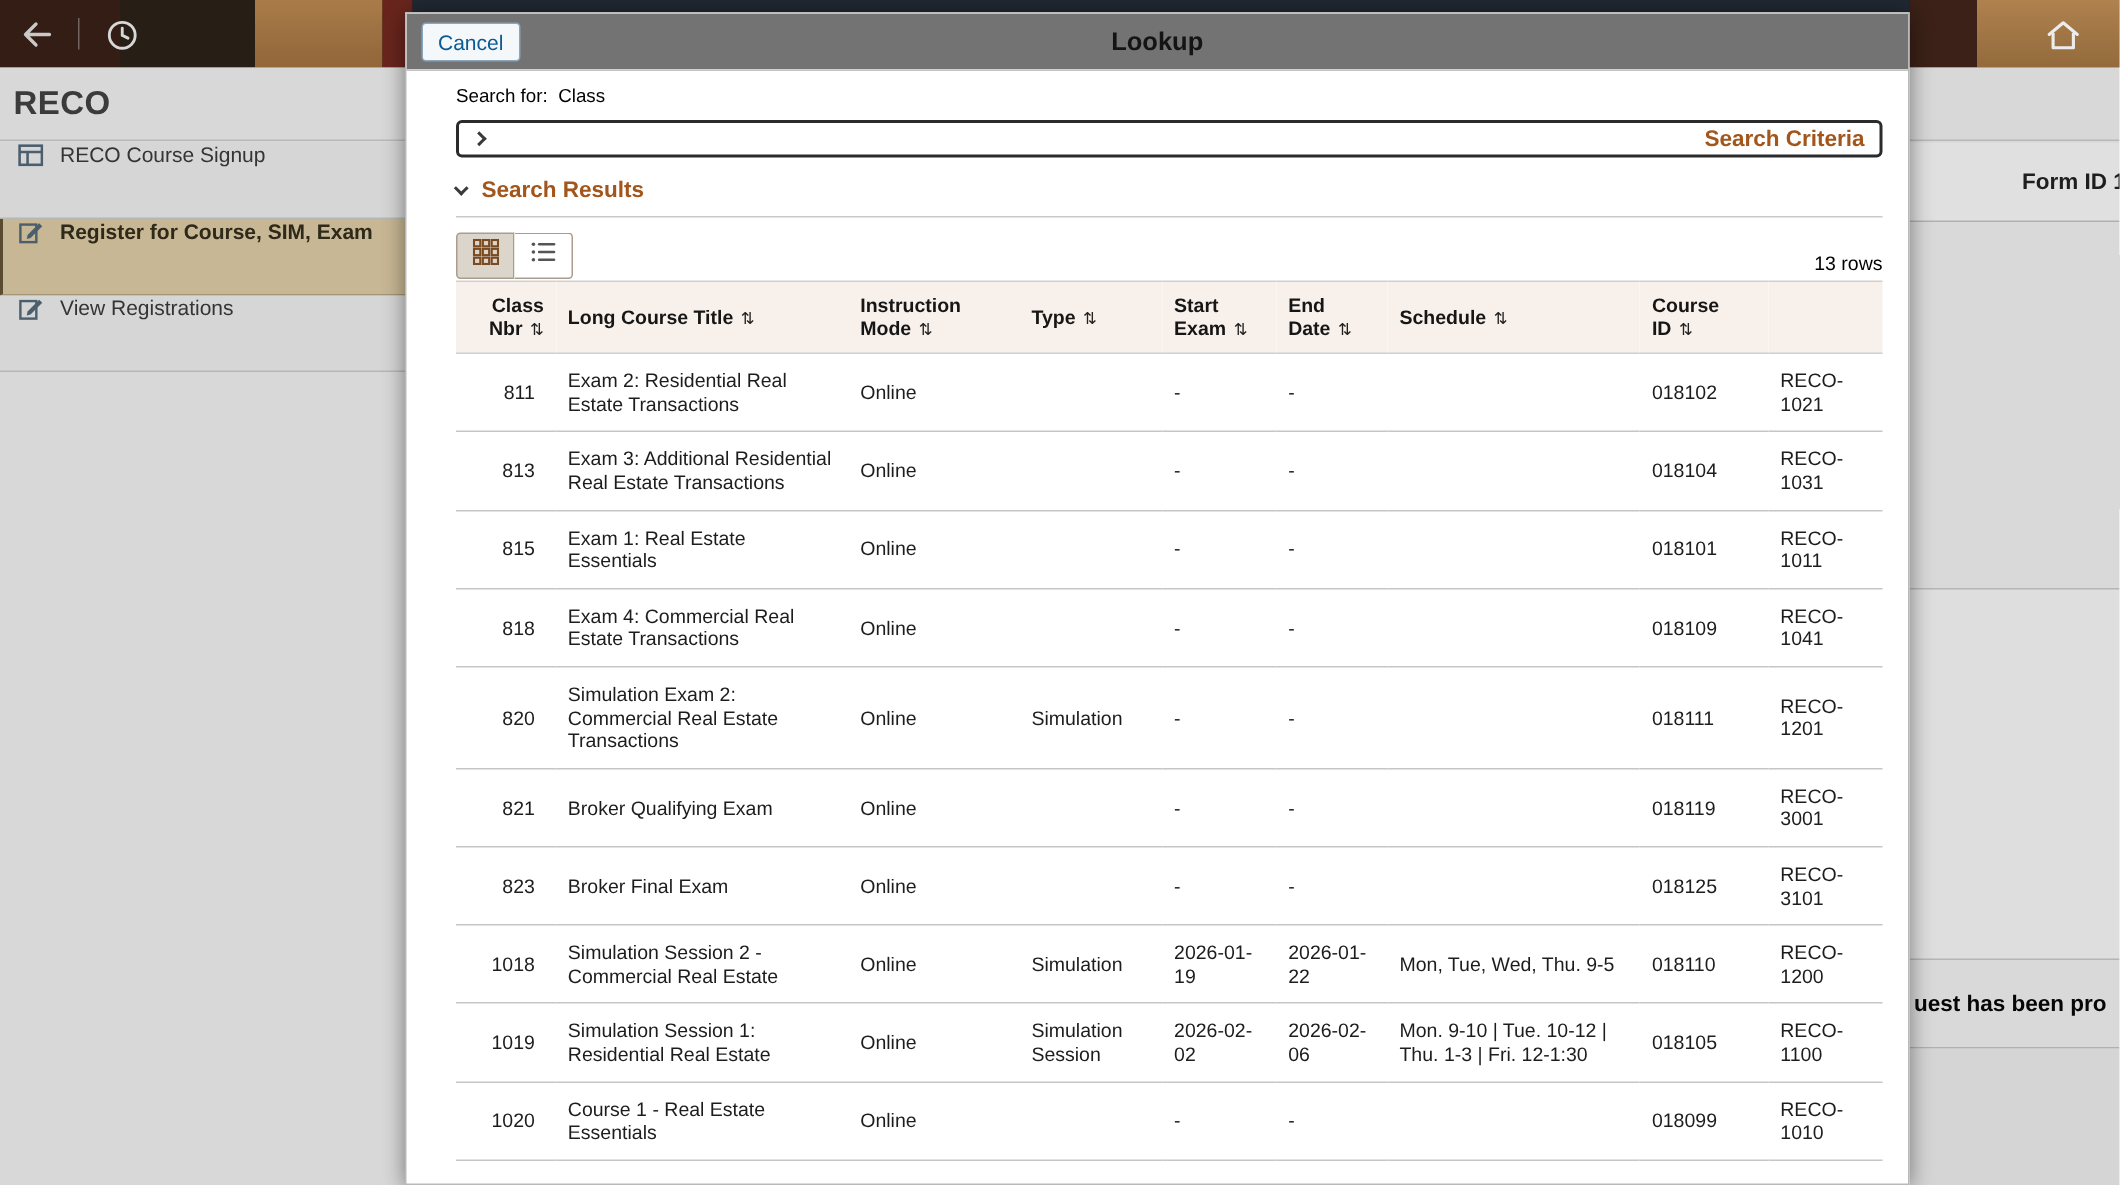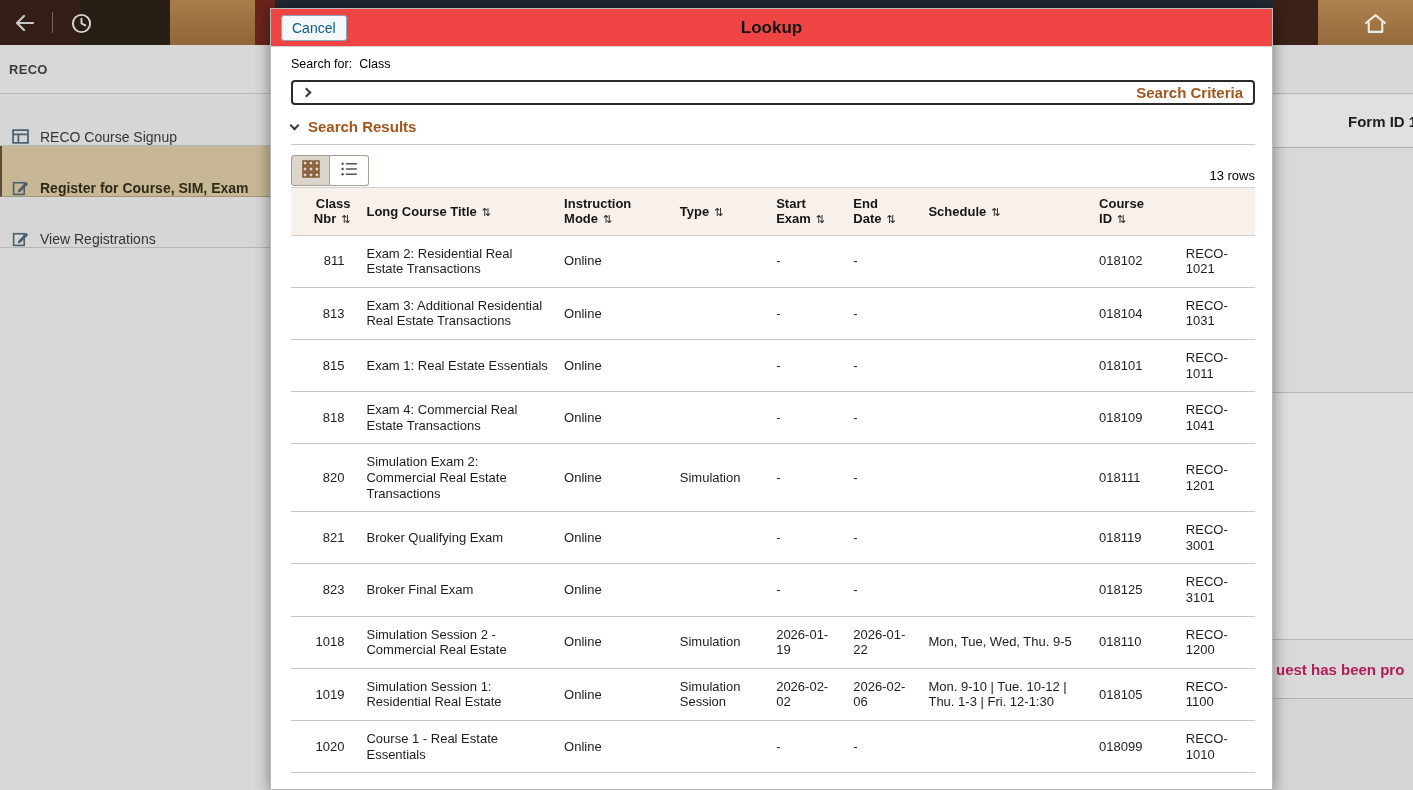--- a/index.html
+++ b/index.html
@@ -22,48 +22,48 @@
   .p-tan-r { left:1318px; width:95px; background:linear-gradient(180deg,#bb8950,#9d6f3c); }
 
   .banner-icon { position:absolute; top:10px; display:flex; align-items:center; justify-content:center; width:26px; height:26px; cursor:pointer; }
   .icon-back { left:12px; }
   .banner-divider { position:absolute; left:52px; top:12px; width:1px; height:21px; background:rgba(255,255,255,0.35); }
   .icon-clock { left:68px; }
   .icon-home { left:1362px; }
 
   
   .page-header { position:absolute; left:0; top:45px; width:1413px; height:49px; background:#e9e9e9; border-bottom:1px solid #c6c6c6; z-index:1; display:flex; align-items:center; padding-left:9px; }
-  .app-title { font-size:13px; font-weight:bold; color:#3a3a3a; letter-spacing:0.3px; }
+  .app-title { font-size:22px; font-weight:bold; color:#3a3a3a; letter-spacing:0.3px; }
 
   
   .sidebar { position:absolute; left:0; top:95px; width:270px; bottom:0; background:#e9e9e9; z-index:1; }
-  .side-item { display:flex; align-items:flex-end; gap:11px; height:51px; padding:0 12px; border-bottom:1px solid #c3c3c3; font-size:14px; color:#333; cursor:pointer; background:#e7e7e7; }
+  .side-item { display:flex; align-items:flex-start; gap:11px; height:51px; padding:0 12px; border-bottom:1px solid #c3c3c3; font-size:14px; color:#333; cursor:pointer; background:#e7e7e7; }
   .side-item.selected { background:#d6c59e; font-weight:bold; color:#2c2614; border-left:2px solid #5d4d2e; padding-left:10px; border-bottom:1px solid #aea07c; }
   .side-icon { display:inline-flex; width:17px; height:17px; flex:0 0 17px; }
 
   
   .right-bg { position:absolute; left:1273px; top:95px; width:140px; bottom:0; z-index:1; }
   .rb-box1 { height:53px; background:#f2f2f2; border-bottom:1px solid #bdbdbd; display:flex; align-items:center; padding-left:75px; }
   .form-id { font-size:15px; font-weight:bold; color:#1a1a1a; white-space:nowrap; }
   .rb-mid { height:244px; background:#eaeaea; }
   .rb-box2 { height:248px; background:#f0f0f0; border-top:1px solid #c2c2c2; border-bottom:1px solid #c2c2c2; }
   .rb-status { height:59px; display:flex; align-items:center; padding-left:3px; border-bottom:1px solid #bdbdbd; background:#eaeaea; }
-  .status-text { font-size:15px; font-weight:bold; color:#be185d; white-space:nowrap; overflow:hidden; }
+  .status-text { font-size:15px; font-weight:bold; color:#000000; white-space:nowrap; overflow:hidden; }
   .rb-bottom { background:#e6e6e6; height:91px; }
 
   
   .overlay { position:absolute; inset:0; background:rgba(70,70,70,0.10); z-index:5; }
 
   
   .modal { position:absolute; left:270px; top:8px; width:1003px; height:782px; background:#fff; z-index:10; border:1px solid #b9b9b9; box-shadow:0 2px 14px rgba(0,0,0,0.45); overflow:hidden; }
-  .modal-header { position:relative; height:38px; background:#ef4444; border-bottom:1px solid #d0d0d0; }
+  .modal-header { position:relative; height:38px; background:#737373; border-bottom:1px solid #d0d0d0; }
   .modal-title { text-align:center; line-height:38px; font-size:17px; font-weight:bold; color:#141414; }
   .cancel-btn { position:absolute; left:10px; top:6px; height:26px; padding:0 10px; font-family:inherit; font-size:14px; color:#0c5a93; background:#f5f8fa; border:1px solid #8aa6bd; border-radius:3px; cursor:pointer; }
 
-  .modal-body { padding:8px 17px 0 20px; height:calc(100% - 38px); overflow:hidden; }
+  .modal-body { padding:8px 17px 0 33px; height:calc(100% - 38px); overflow:hidden; }
   .search-for-line { font-size:12.5px; color:#000; margin:2px 0 9px 0; }
   .search-for-value { margin-left:7px; }
 
   .criteria-box { border:2px solid #2b2b2b; border-radius:4px; height:25px; display:flex; align-items:center; gap:10px; padding:0 10px; cursor:pointer;justify-content:space-between; }
   .section-label { font-size:15px; font-weight:bold; color:#a3561c; }
   .chev { display:inline-block; width:7px; height:7px; }
   .chev-right { border-top:2px solid #3a3a3a; border-right:2px solid #3a3a3a; transform:rotate(45deg); }
   .chev-down { border-bottom:2px solid #3a3a3a; border-right:2px solid #3a3a3a; transform:rotate(45deg); margin-top:-3px; }
 
   .results-head { margin-top:13px; display:flex; align-items:center; gap:10px; cursor:pointer; }

